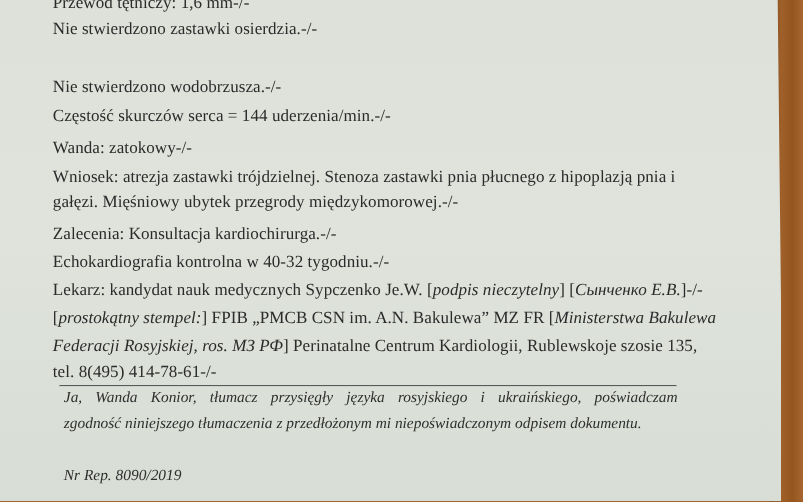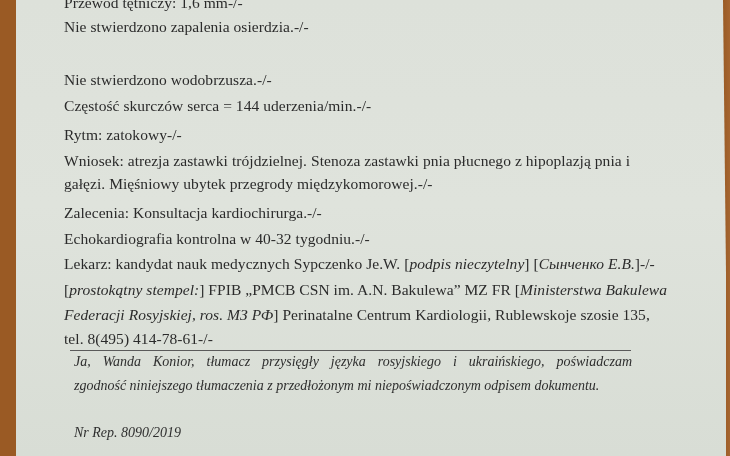--- a/index.html
+++ b/index.html
@@ -9,21 +9,20 @@
       font-family: "Liberation Serif", "DejaVu Serif", serif;
     }
     .wood {
       position: absolute; right: 0; top: 0; width: 30px; height: 456px;
       background: linear-gradient(90deg, #3a2415 0px, #7a4519 3px, #a0602a 10px, #94561f 20px, #a66530 30px);
     }
     .paper {
       position: absolute; left: 0; top: 0; width: 710px; height: 456px;
       background: linear-gradient(180deg, #dde1da 0%, #dfe3dc 45%, #d8ddd5 100%);
       clip-path: polygon(0 0, 707px 0, 712px 456px, 0 456px);
-      margin-left: 16px;
     }
     .line {
       position: absolute; left: 48px; font-size: 15.5px; color: #2b2b2b;
       white-space: nowrap; letter-spacing: 0.05px;
     }
     .it { font-style: italic; }
     .justify { width: 566px; text-align: justify; text-align-last: justify; }
     .sep {
       position: absolute; left: 54px; top: 350px; width: 561px; height: 1px;
       background: #5a5a5a;
@@ -34,24 +33,24 @@
     }
     .cert.justify { width: 558px; }
   </style>
 </head>
 <body>
 
 <div class="wood"></div>
 
 <div class="paper">
   <div class="line" style="top:-6px">Przewód tętniczy: 1,6 mm-/-</div>
-  <div class="line" style="top:18px">Nie stwierdzono zapalenia osierdzia.-/-</div>
+  <div class="line" style="top:18px">Nie stwierdzono zastawki osierdzia.-/-</div>
   <div class="line" style="top:71px">Nie stwierdzono wodobrzusza.-/-</div>
   <div class="line" style="top:97px">Częstość skurczów serca = 144 uderzenia/min.-/-</div>
-  <div class="line" style="top:126px">Rytm: zatokowy-/-</div>
+  <div class="line" style="top:126px">Wanda: zatokowy-/-</div>
   <div class="line justify" style="top:152px">Wniosek: atrezja zastawki trójdzielnej. Stenoza zastawki pnia płucnego z hipoplazją pnia i</div>
   <div class="line" style="top:175px">gałęzi. Mięśniowy ubytek przegrody międzykomorowej.-/-</div>
   <div class="line" style="top:204px">Zalecenia: Konsultacja kardiochirurga.-/-</div>
   <div class="line" style="top:230px">Echokardiografia kontrolna w 40-32 tygodniu.-/-</div>
 
   <div class="line" style="top:255px">
     <span>Lekarz: kandydat nauk medycznych Sypczenko Je.W. [</span><span class="it">podpis nieczytelny</span><span>] [</span><span class="it">Сынченко Е.В.</span><span>]-/-</span>
   </div>
 
   <div class="line justify" style="top:281px">

